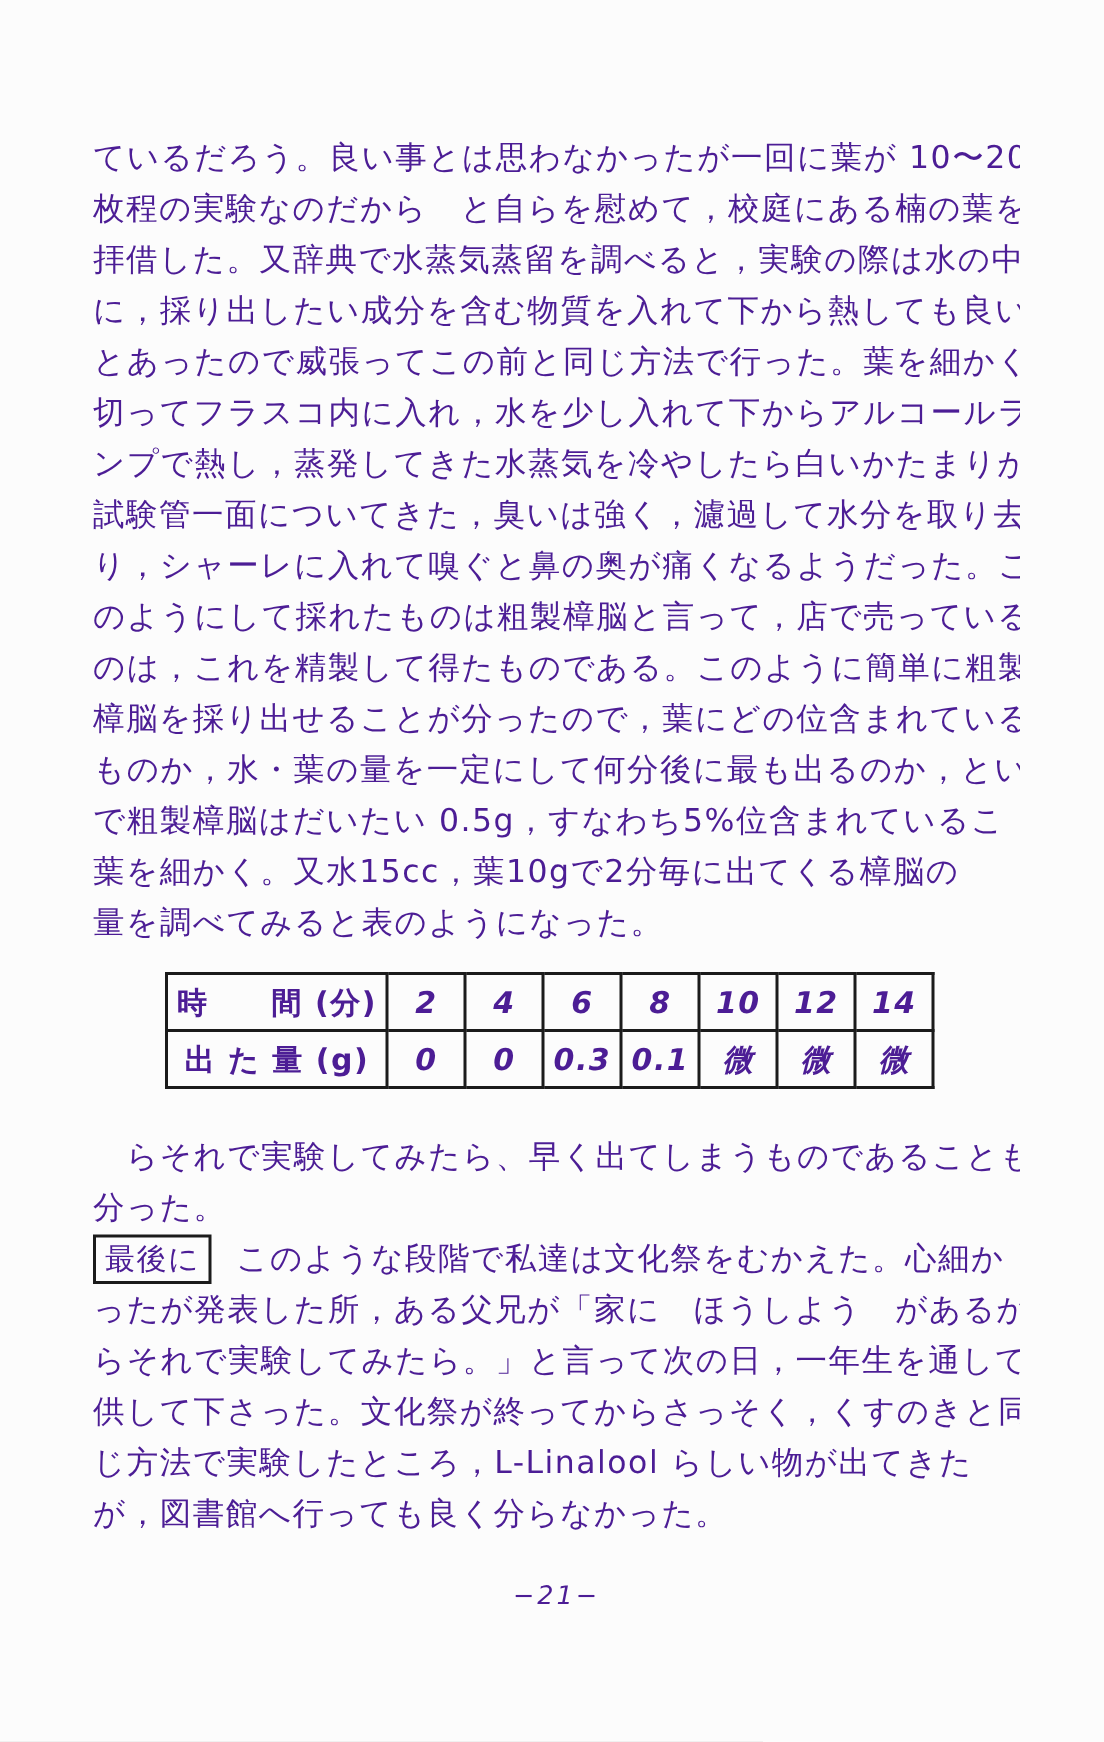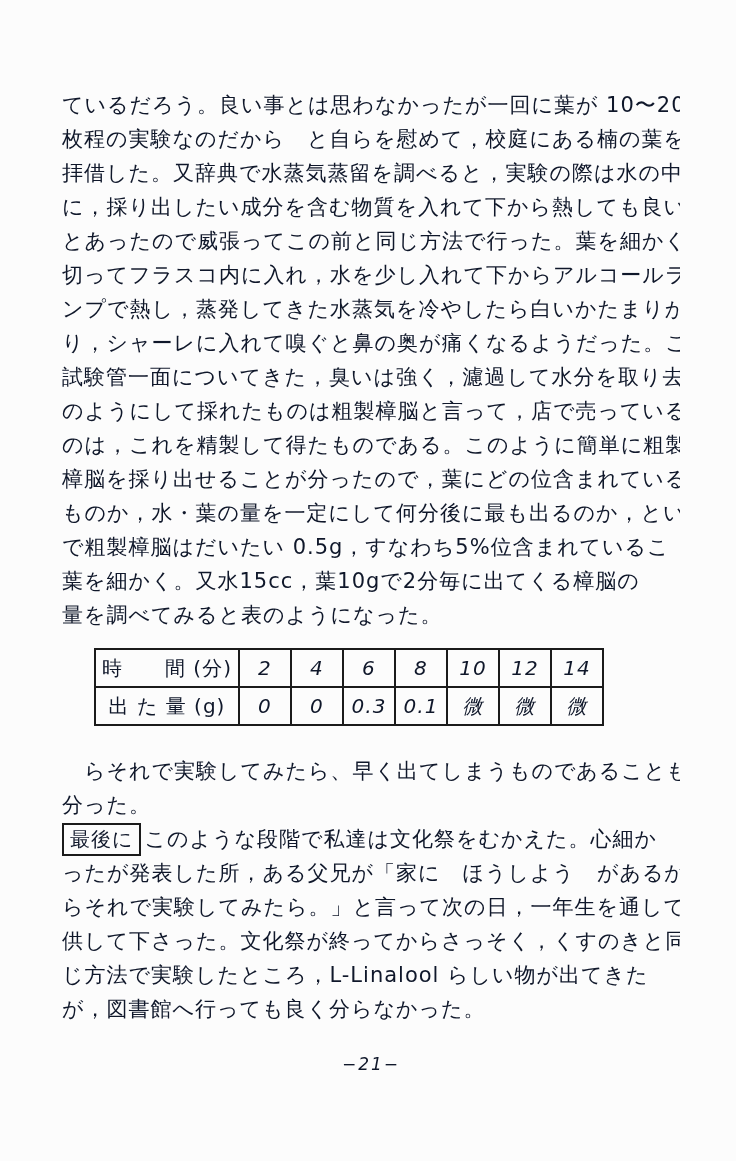--- a/index.html
+++ b/index.html
@@ -5,36 +5,37 @@
   * { margin: 0; padding: 0; box-sizing: border-box; }
   html, body { background: #e8e8e8; }
   .page {
     position: relative;
     width: 736px;
     height: 1161px;
     margin: 0 auto;
     background: #fcfcfc;
     padding: 88px 56px 0 62px;
     font-family: "DejaVu Sans", "Liberation Sans", sans-serif;
-    color: #0f172a;
+    color: #4c1d95;
     overflow: hidden;
   }
   .para { width: 618px; }
   .line {
     font-size: 21px;
     line-height: 34px;
     height: 34px;
     letter-spacing: 1px;
     white-space: pre;
     overflow: hidden;
   }
   
   .camphor-table {
     border-collapse: collapse;
-    margin: 16px 0 0 32px;
+    margin: 16px 0 0 48px;
+    font-weight: bold;
   }
   .camphor-table td {
     border: 2.5px solid #1b1b1b;
     height: 38px;
     text-align: center;
     vertical-align: middle;
     font-size: 20px;
     letter-spacing: 1px;
     background: #fcfcfc;
   }
@@ -51,21 +52,21 @@
   .p2 { margin-top: 28px; }
   .p3 { margin-top: 0; }
   .lead-line { display: flex; align-items: center; height: 34px; }
   .boxed-label {
     display: inline-block;
     border: 2px solid #1b1b1b;
     padding: 1px 6px 2px 6px;
     font-size: 20px;
     line-height: 26px;
     letter-spacing: 1px;
-    margin-right: 3px;
+    margin-right: 16px;
     flex: 0 0 auto;
   }
   .lead-rest {
     font-size: 21px;
     letter-spacing: 1px;
     white-space: pre;
   }
   .page-number {
     margin-top: 28px;
     text-align: center;
@@ -80,22 +81,22 @@
 <div class="page">
 
   <div class="para p1">
     <div class="line">ているだろう。良い事とは思わなかったが一回に葉が 10〜20</div>
     <div class="line">枚程の実験なのだから　と自らを慰めて，校庭にある楠の葉を</div>
     <div class="line">拝借した。又辞典で水蒸気蒸留を調べると，実験の際は水の中</div>
     <div class="line">に，採り出したい成分を含む物質を入れて下から熱しても良い</div>
     <div class="line">とあったので威張ってこの前と同じ方法で行った。葉を細かく</div>
     <div class="line">切ってフラスコ内に入れ，水を少し入れて下からアルコールラ</div>
     <div class="line">ンプで熱し，蒸発してきた水蒸気を冷やしたら白いかたまりが</div>
+    <div class="line">試験管一面についてきた，臭いは強く，濾過して水分を取り去</div>
     <div class="line">り，シャーレに入れて嗅ぐと鼻の奥が痛くなるようだった。こ</div>
-    <div class="line">試験管一面についてきた，臭いは強く，濾過して水分を取り去</div>
     <div class="line">のようにして採れたものは粗製樟脳と言って，店で売っている</div>
     <div class="line">のは，これを精製して得たものである。このように簡単に粗製</div>
     <div class="line">樟脳を採り出せることが分ったので，葉にどの位含まれている</div>
     <div class="line">ものか，水・葉の量を一定にして何分後に最も出るのか，とい</div>
     <div class="line">で粗製樟脳はだいたい 0.5g，すなわち5%位含まれているこ</div>
     <div class="line">葉を細かく。又水15cc，葉10gで2分毎に出てくる樟脳の</div>
     <div class="line">量を調べてみると表のようになった。</div>
   </div>
 
   <table class="camphor-table">

